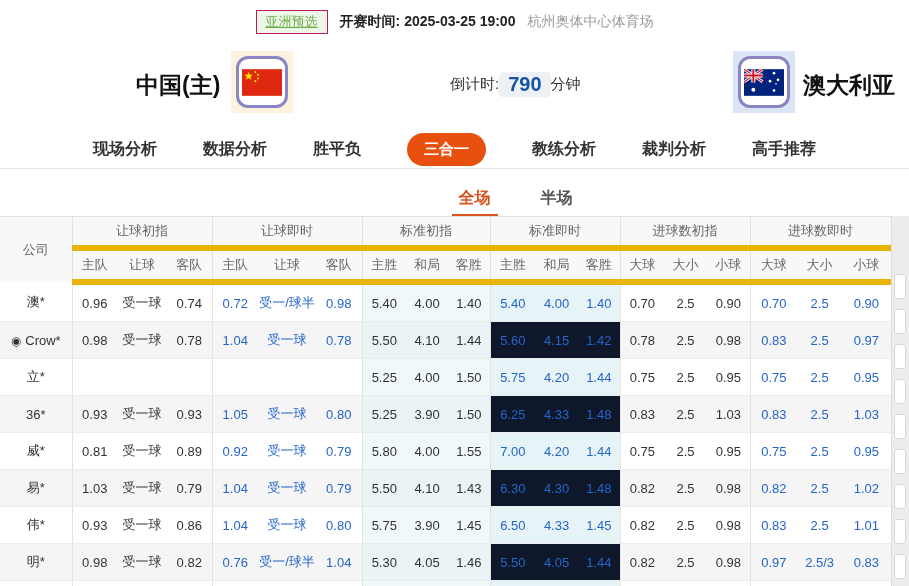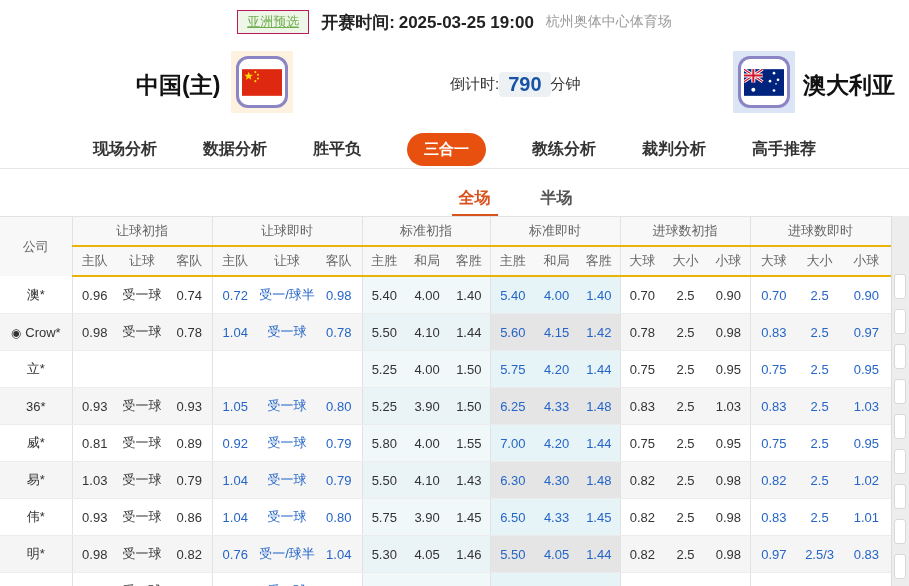--- a/index.html
+++ b/index.html
@@ -5,21 +5,21 @@
   html,body{margin:0;padding:0;}
   body{width:909px;height:586px;overflow:hidden;background:#fff;
        font-family:"Liberation Sans","DejaVu Sans",sans-serif;color:#333;}
   .page{position:relative;width:909px;height:586px;}
 
   
   .topbar{position:absolute;top:10px;left:0;width:100%;display:flex;
           justify-content:center;align-items:center;gap:12px;font-size:14px;}
   .badge{background:#edf6e7;color:#6fae4e;border:1px solid #be185d;
          padding:2px 9px;font-size:13px;text-decoration:underline;}
-  .kickoff-label,.kickoff-time{font-weight:bold;color:#222;font-size:17px;}
+  .kickoff-label,.kickoff-time{font-weight:bold;color:#222;font-size:14px;}
   .venue{color:#9a9a9a;font-size:14px;}
 
   
   .team-name{position:absolute;top:70px;font-size:23px;font-weight:bold;color:#111;}
   .home-name{left:136px;}
   .away-name{left:803px;}
   .flag-wrap{position:absolute;top:51px;width:62px;height:62px;display:flex;
              align-items:center;justify-content:center;}
   .home-flag-wrap{left:231px;background:#fcf2df;}
   .away-flag-wrap{left:733px;background:#dbe5f6;}
@@ -40,31 +40,31 @@
   .subtabs{position:absolute;top:188px;left:61px;width:100%;display:flex;
            justify-content:center;gap:50px;font-size:16px;font-weight:bold;color:#555;}
   .subtab{position:relative;padding-bottom:8px;cursor:pointer;}
   .subtab.active{color:#d9531e;}
   .subtab.active .underline{position:absolute;left:-7px;right:-7px;bottom:0;height:3px;background:#d9531e;}
 
   
   table.odds{position:absolute;top:216px;left:0;border-collapse:collapse;table-layout:fixed;
              width:891px;font-size:13px;}
   .odds th{background:#f8f8f8;color:#666;font-weight:normal;height:26px;
-           border-bottom:2px solid #eab308;}
+           border-bottom:6px solid #eab308;}
   .odds th.gstart,.odds td.gstart{border-left:1px solid #e2e2e2;}
   .odds th.company-h{border-right:1px solid #e2e2e2;border-bottom:none;}
   .odds td{height:34px;text-align:center;border-bottom:1px solid #ececec;color:#333;}
   .odds tr.alt td{background:#f5f5f5;}
   .odds td.company{border-right:1px solid #e2e2e2;color:#333;}
   .odds td.g1,.odds td.g3,.odds td.g5{color:#2565c7;}
   .odds td.g2{background:#f0f8f9;}
   .odds td.g3{background:#e7f4f7;}
   .odds tr.alt td.g2{background:#eaf3f5;}
-  .odds tr.alt td.g3{background:#e5e5e5;}
+  .odds tr.alt td.g3{background:#0f172a;}
   .odds{border-top:1px solid #e2e2e2;border-right:1px solid #e2e2e2;}
   .ball-icon{font-size:12px;margin-right:4px;color:#333;}
 
   
   .side-strip{position:absolute;top:216px;right:0;width:18px;height:370px;
               background:#ededed;border-left:1px solid #dcdcdc;box-sizing:border-box;}
   .strip-thumb{position:absolute;left:2px;width:12px;height:25px;background:#fff;
                border:1px solid #d8d8d8;border-radius:3px;box-sizing:border-box;}
 </style>
 </head>

